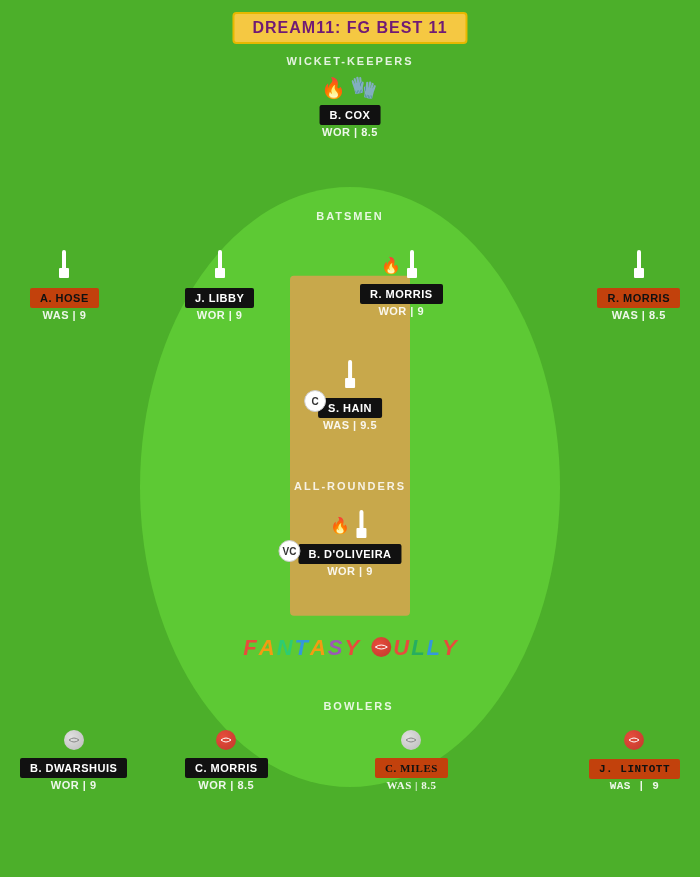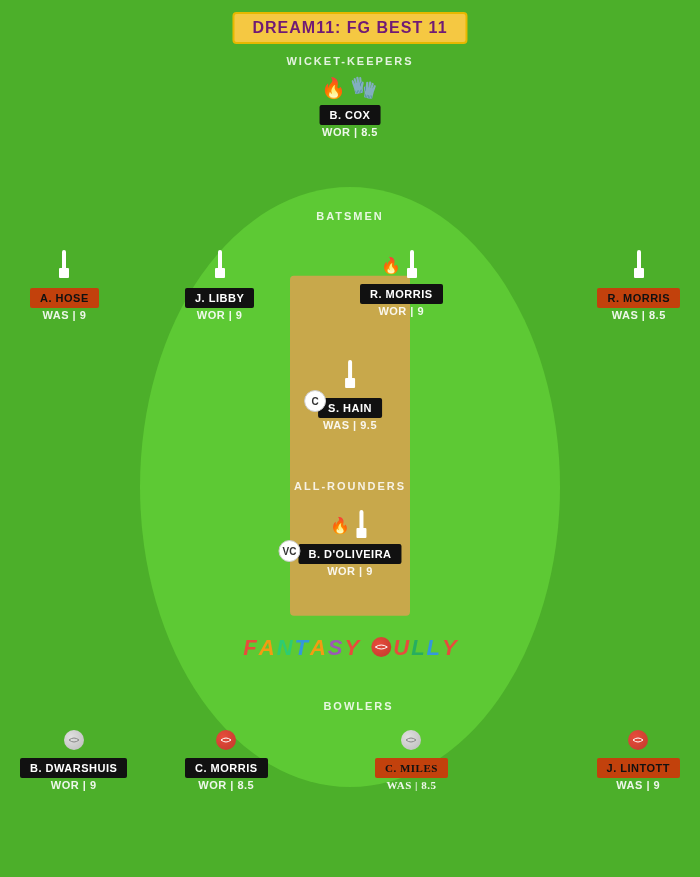--- a/index.html
+++ b/index.html
@@ -331,21 +331,21 @@
         <path d="M5 10 Q10 14 15 10" stroke="#888" stroke-width="1" fill="none"></path>
       </svg>
     </span>
   </div>
   <div class="player-name-box light">C. MILES</div>
   <div class="player-info">
     <span>WAS</span> | <span>8.5</span>
   </div>
 </div>
 
-<div class="player-card" style="right: 20px; top: 730px;">
+<div class="player-card" style="right: 20px; top: 730px; font-family: Liberation Mono, monospace;">
   <div style="margin-bottom:4px;">
     <span style="display:inline-block;width:20px;height:20px;background:radial-gradient(circle at 35% 35%, #e74c3c, #c0392b);border-radius:50%;position:relative;">
       <svg width="20" height="20" viewBox="0 0 20 20" style="position:absolute;top:0;left:0;">
         <path d="M5 10 Q10 6 15 10" stroke="white" stroke-width="1" fill="none"></path>
         <path d="M5 10 Q10 14 15 10" stroke="white" stroke-width="1" fill="none"></path>
       </svg>
     </span>
   </div>
   <div class="player-name-box light">J. LINTOTT</div>
   <div class="player-info">

